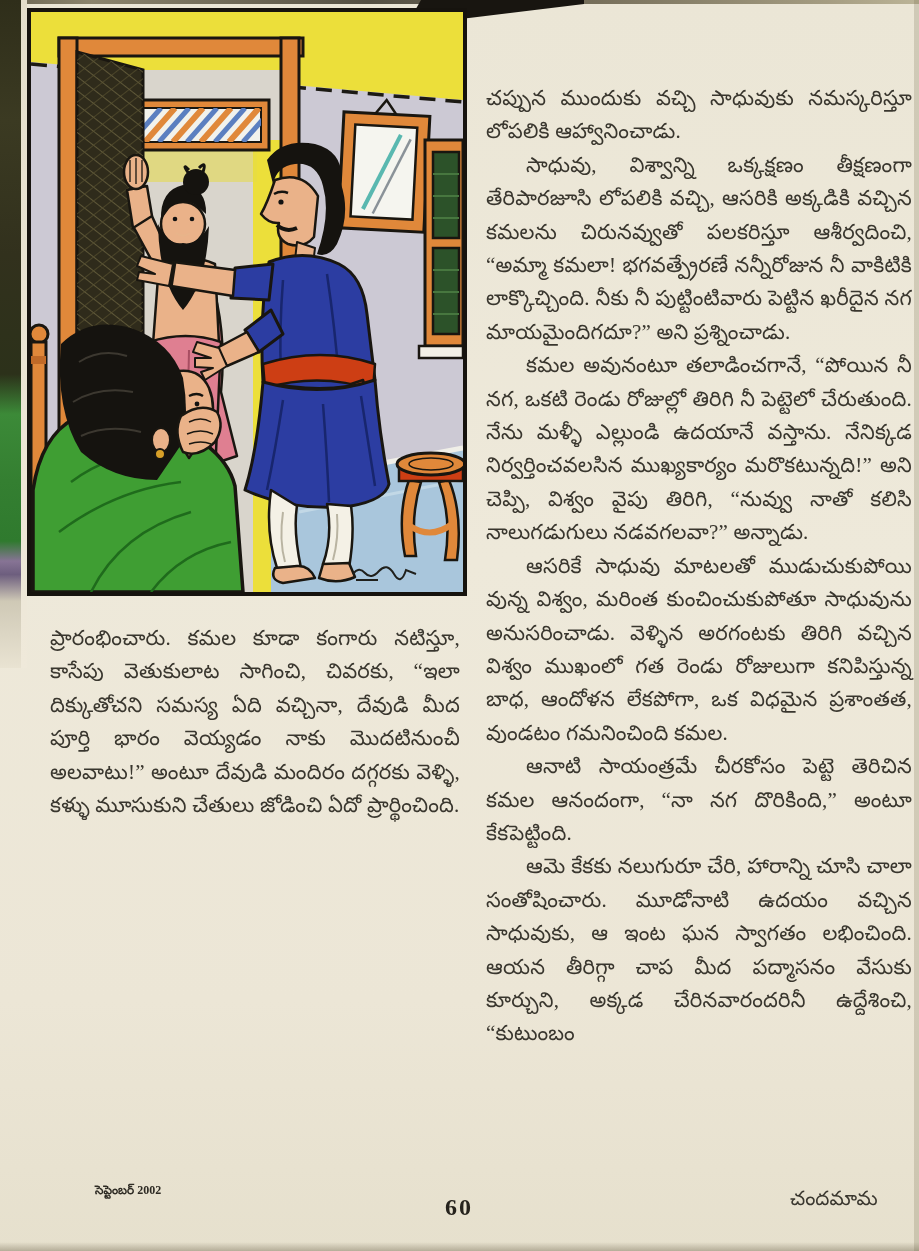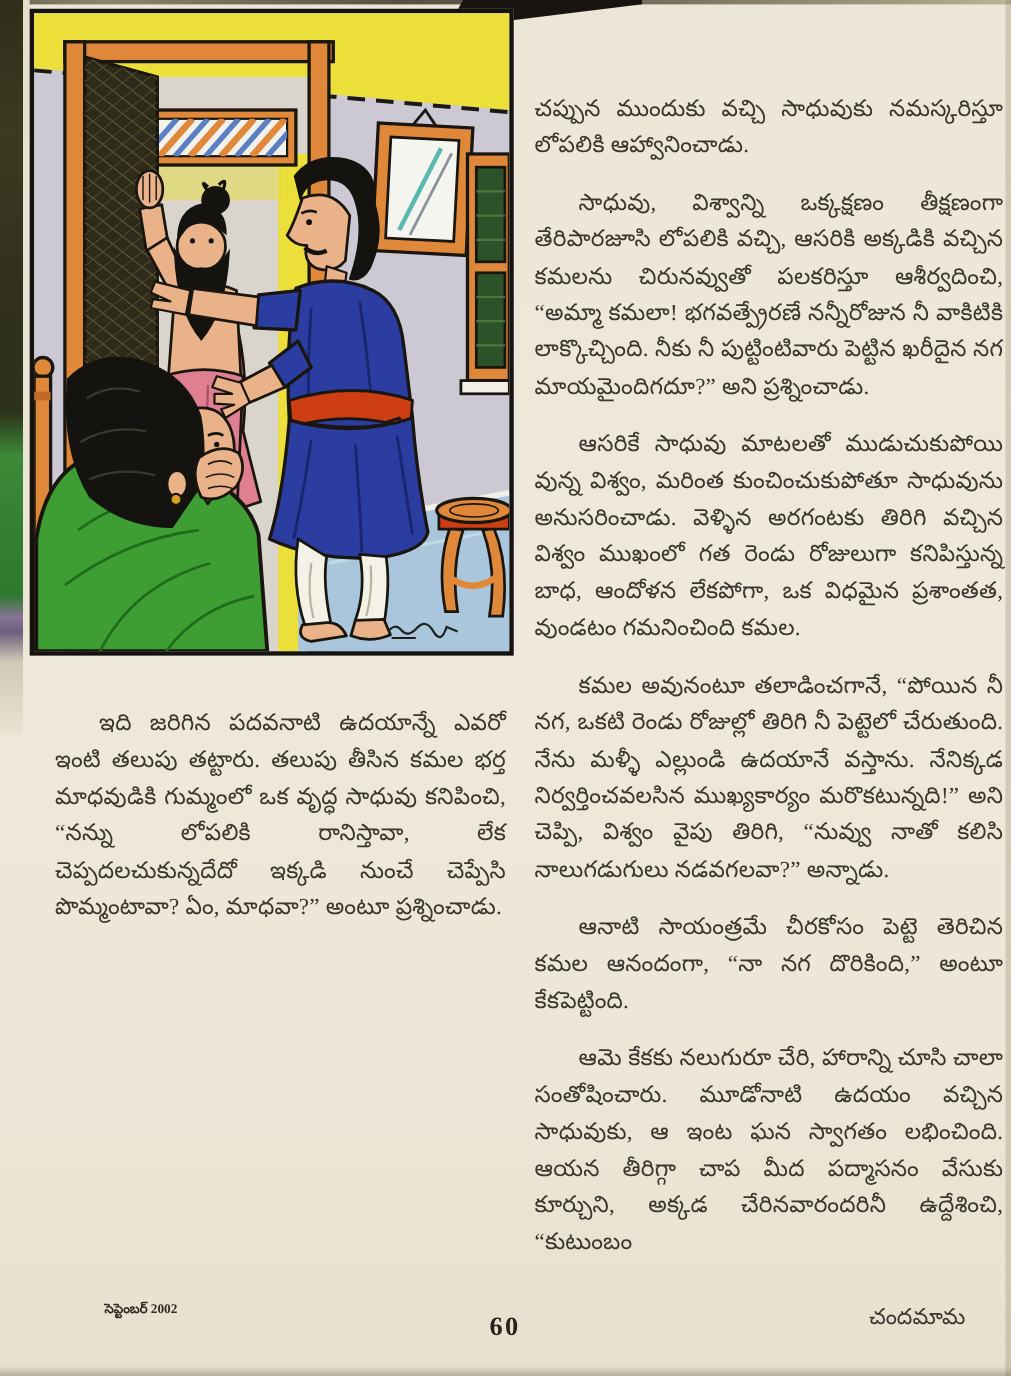--- a/index.html
+++ b/index.html
@@ -37,21 +37,21 @@
   .illustration{
     position:absolute;left:27px;top:8px;width:432px;height:580px;
     margin:0;border:4px solid #16130e;background:#ccc9d4;
   }
   .col{
     position:absolute;color:#39362e;
     font-size:21px;line-height:33.4px;text-align:justify;
     letter-spacing:.2px;
   }
   .col p{margin:0;}
-  .col p.indent{text-indent:40px;margin-top:19px;}
+  .col p.indent{text-indent:40px;}
   .col-left{left:50px;top:622px;width:410px;height:545px;}
   .col-right{left:486px;top:82px;width:426px;height:1088px;}
   .footer-issue{
     position:absolute;left:95px;top:1183px;
     font-size:12px;font-weight:bold;color:#2e2b24;
   }
   .footer-page{
     position:absolute;left:445px;top:1194px;
     font-size:24px;font-weight:bold;color:#26231d;letter-spacing:2px;text-align:center;
   }
@@ -220,28 +220,28 @@
         <circle cx="129" cy="442" r="5" fill="#d8a028" stroke="#191610" stroke-width="2"></circle>
         <path d="M150,404 Q170,390 186,400 Q194,414 184,430 Q168,446 152,440 Q142,420 150,404 Z" fill="#eab289" stroke="#191610" stroke-width="2.5"></path>
         <path d="M158,410 Q170,404 180,410 M156,422 Q170,416 182,422 M158,432 Q170,428 180,432" stroke="#191610" stroke-width="1.4" fill="none"></path>
       </g>
 
       <path d="M322,562 q6,-8 12,-1 t14,-2 t15,3 t12,-4 l10,4 m-60,6 h22" stroke="#20201c" stroke-width="2" fill="none"></path>
     </svg>
   </figure>
 
   <div class="col col-left">
-    <p class="indent">ఇది జరిగిన పదవనాటి ఉదయాన్నే ఎవరో ఇంటి తలుపు తట్టారు. తలుపు తీసిన కమల భర్త మాధవుడికి గుమ్మంలో ఒక వృద్ధ సాధువు కనిపించి, “నన్ను లోపలికి రానిస్తావా, లేక చెప్పదలచుకున్నదేదో ఇక్కడి నుంచే చెప్పేసి పొమ్మంటావా? ఏం, మాధవా?” అంటూ ప్రశ్నించాడు.</p>
+    <p>ప్రారంభించారు. కమల కూడా కంగారు నటిస్తూ, కాసేపు వెతుకులాట సాగించి, చివరకు, “ఇలా దిక్కుతోచని సమస్య ఏది వచ్చినా, దేవుడి మీద పూర్తి భారం వెయ్యడం నాకు మొదటినుంచీ అలవాటు!” అంటూ దేవుడి మందిరం దగ్గరకు వెళ్ళి, కళ్ళు మూసుకుని చేతులు జోడించి ఏదో ప్రార్థించింది.</p>
   </div>
 
   <div class="col col-right">
     <p>చప్పున ముందుకు వచ్చి సాధువుకు నమస్కరిస్తూ లోపలికి ఆహ్వానించాడు.</p>
     <p class="indent">సాధువు, విశ్వాన్ని ఒక్కక్షణం తీక్షణంగా తేరిపారజూసి లోపలికి వచ్చి, ఆసరికి అక్కడికి వచ్చిన కమలను చిరునవ్వుతో పలకరిస్తూ ఆశీర్వదించి, “అమ్మా కమలా! భగవత్ప్రేరణే నన్నీరోజున నీ వాకిటికి లాక్కొచ్చింది. నీకు నీ పుట్టింటివారు పెట్టిన ఖరీదైన నగ మాయమైందిగదూ?” అని ప్రశ్నించాడు.</p>
+    <p class="indent">కమల అవునంటూ తలాడించగానే, “పోయిన నీ నగ, ఒకటి రెండు రోజుల్లో తిరిగి నీ పెట్టెలో చేరుతుంది. నేను మళ్ళీ ఎల్లుండి ఉదయానే వస్తాను. నేనిక్కడ నిర్వర్తించవలసిన ముఖ్యకార్యం మరొకటున్నది!” అని చెప్పి, విశ్వం వైపు తిరిగి, “నువ్వు నాతో కలిసి నాలుగడుగులు నడవగలవా?” అన్నాడు.</p>
     <p class="indent">ఆసరికే సాధువు మాటలతో ముడుచుకుపోయి వున్న విశ్వం, మరింత కుంచించుకుపోతూ సాధువును అనుసరించాడు. వెళ్ళిన అరగంటకు తిరిగి వచ్చిన విశ్వం ముఖంలో గత రెండు రోజులుగా కనిపిస్తున్న బాధ, ఆందోళన లేకపోగా, ఒక విధమైన ప్రశాంతత, వుండటం గమనించింది కమల.</p>
-    <p class="indent">కమల అవునంటూ తలాడించగానే, “పోయిన నీ నగ, ఒకటి రెండు రోజుల్లో తిరిగి నీ పెట్టెలో చేరుతుంది. నేను మళ్ళీ ఎల్లుండి ఉదయానే వస్తాను. నేనిక్కడ నిర్వర్తించవలసిన ముఖ్యకార్యం మరొకటున్నది!” అని చెప్పి, విశ్వం వైపు తిరిగి, “నువ్వు నాతో కలిసి నాలుగడుగులు నడవగలవా?” అన్నాడు.</p>
     <p class="indent">ఆనాటి సాయంత్రమే చీరకోసం పెట్టె తెరిచిన కమల ఆనందంగా, “నా నగ దొరికింది,” అంటూ కేకపెట్టింది.</p>
     <p class="indent">ఆమె కేకకు నలుగురూ చేరి, హారాన్ని చూసి చాలా సంతోషించారు. మూడోనాటి ఉదయం వచ్చిన సాధువుకు, ఆ ఇంట ఘన స్వాగతం లభించింది. ఆయన తీరిగ్గా చాప మీద పద్మాసనం వేసుకు కూర్చుని, అక్కడ చేరినవారందరినీ ఉద్దేశించి, “కుటుంబం</p>
   </div>
 
   <div class="footer-issue">సెప్టెంబర్ 2002</div>
   <div class="footer-page">60</div>
   <div class="footer-brand">చందమామ</div>
 
   <div class="bottom-edge"></div>
   <div class="right-edge"></div>

